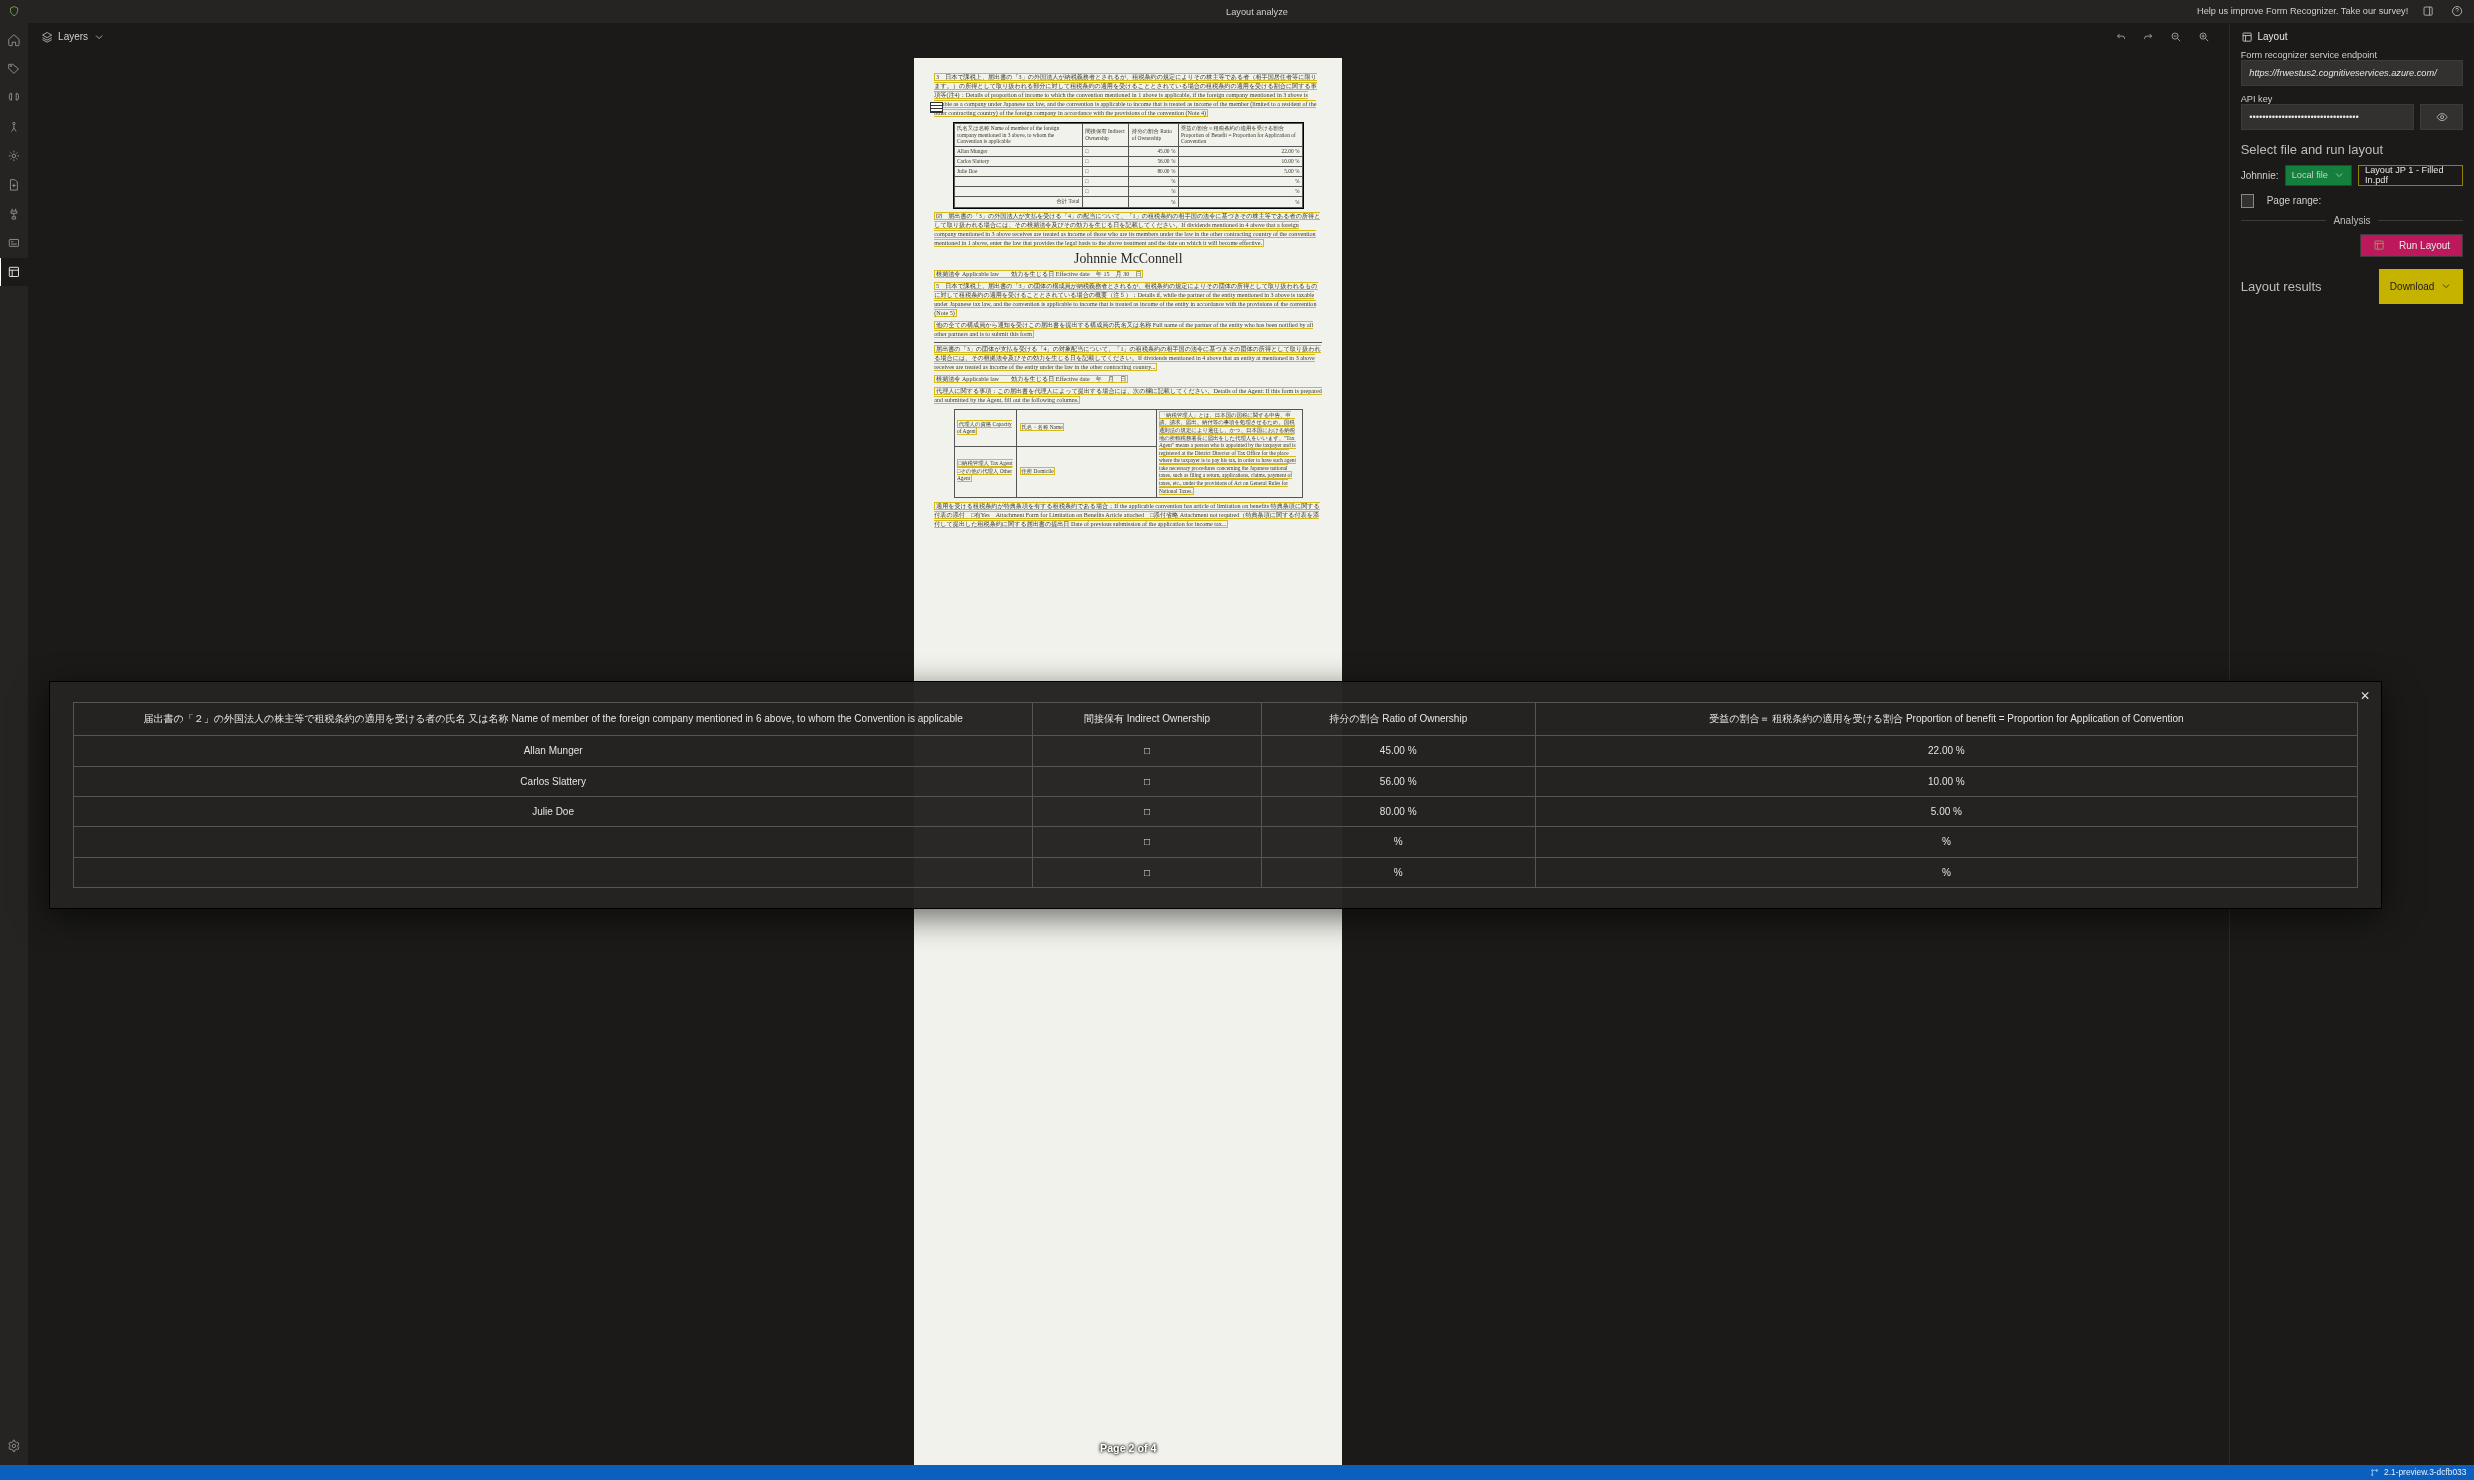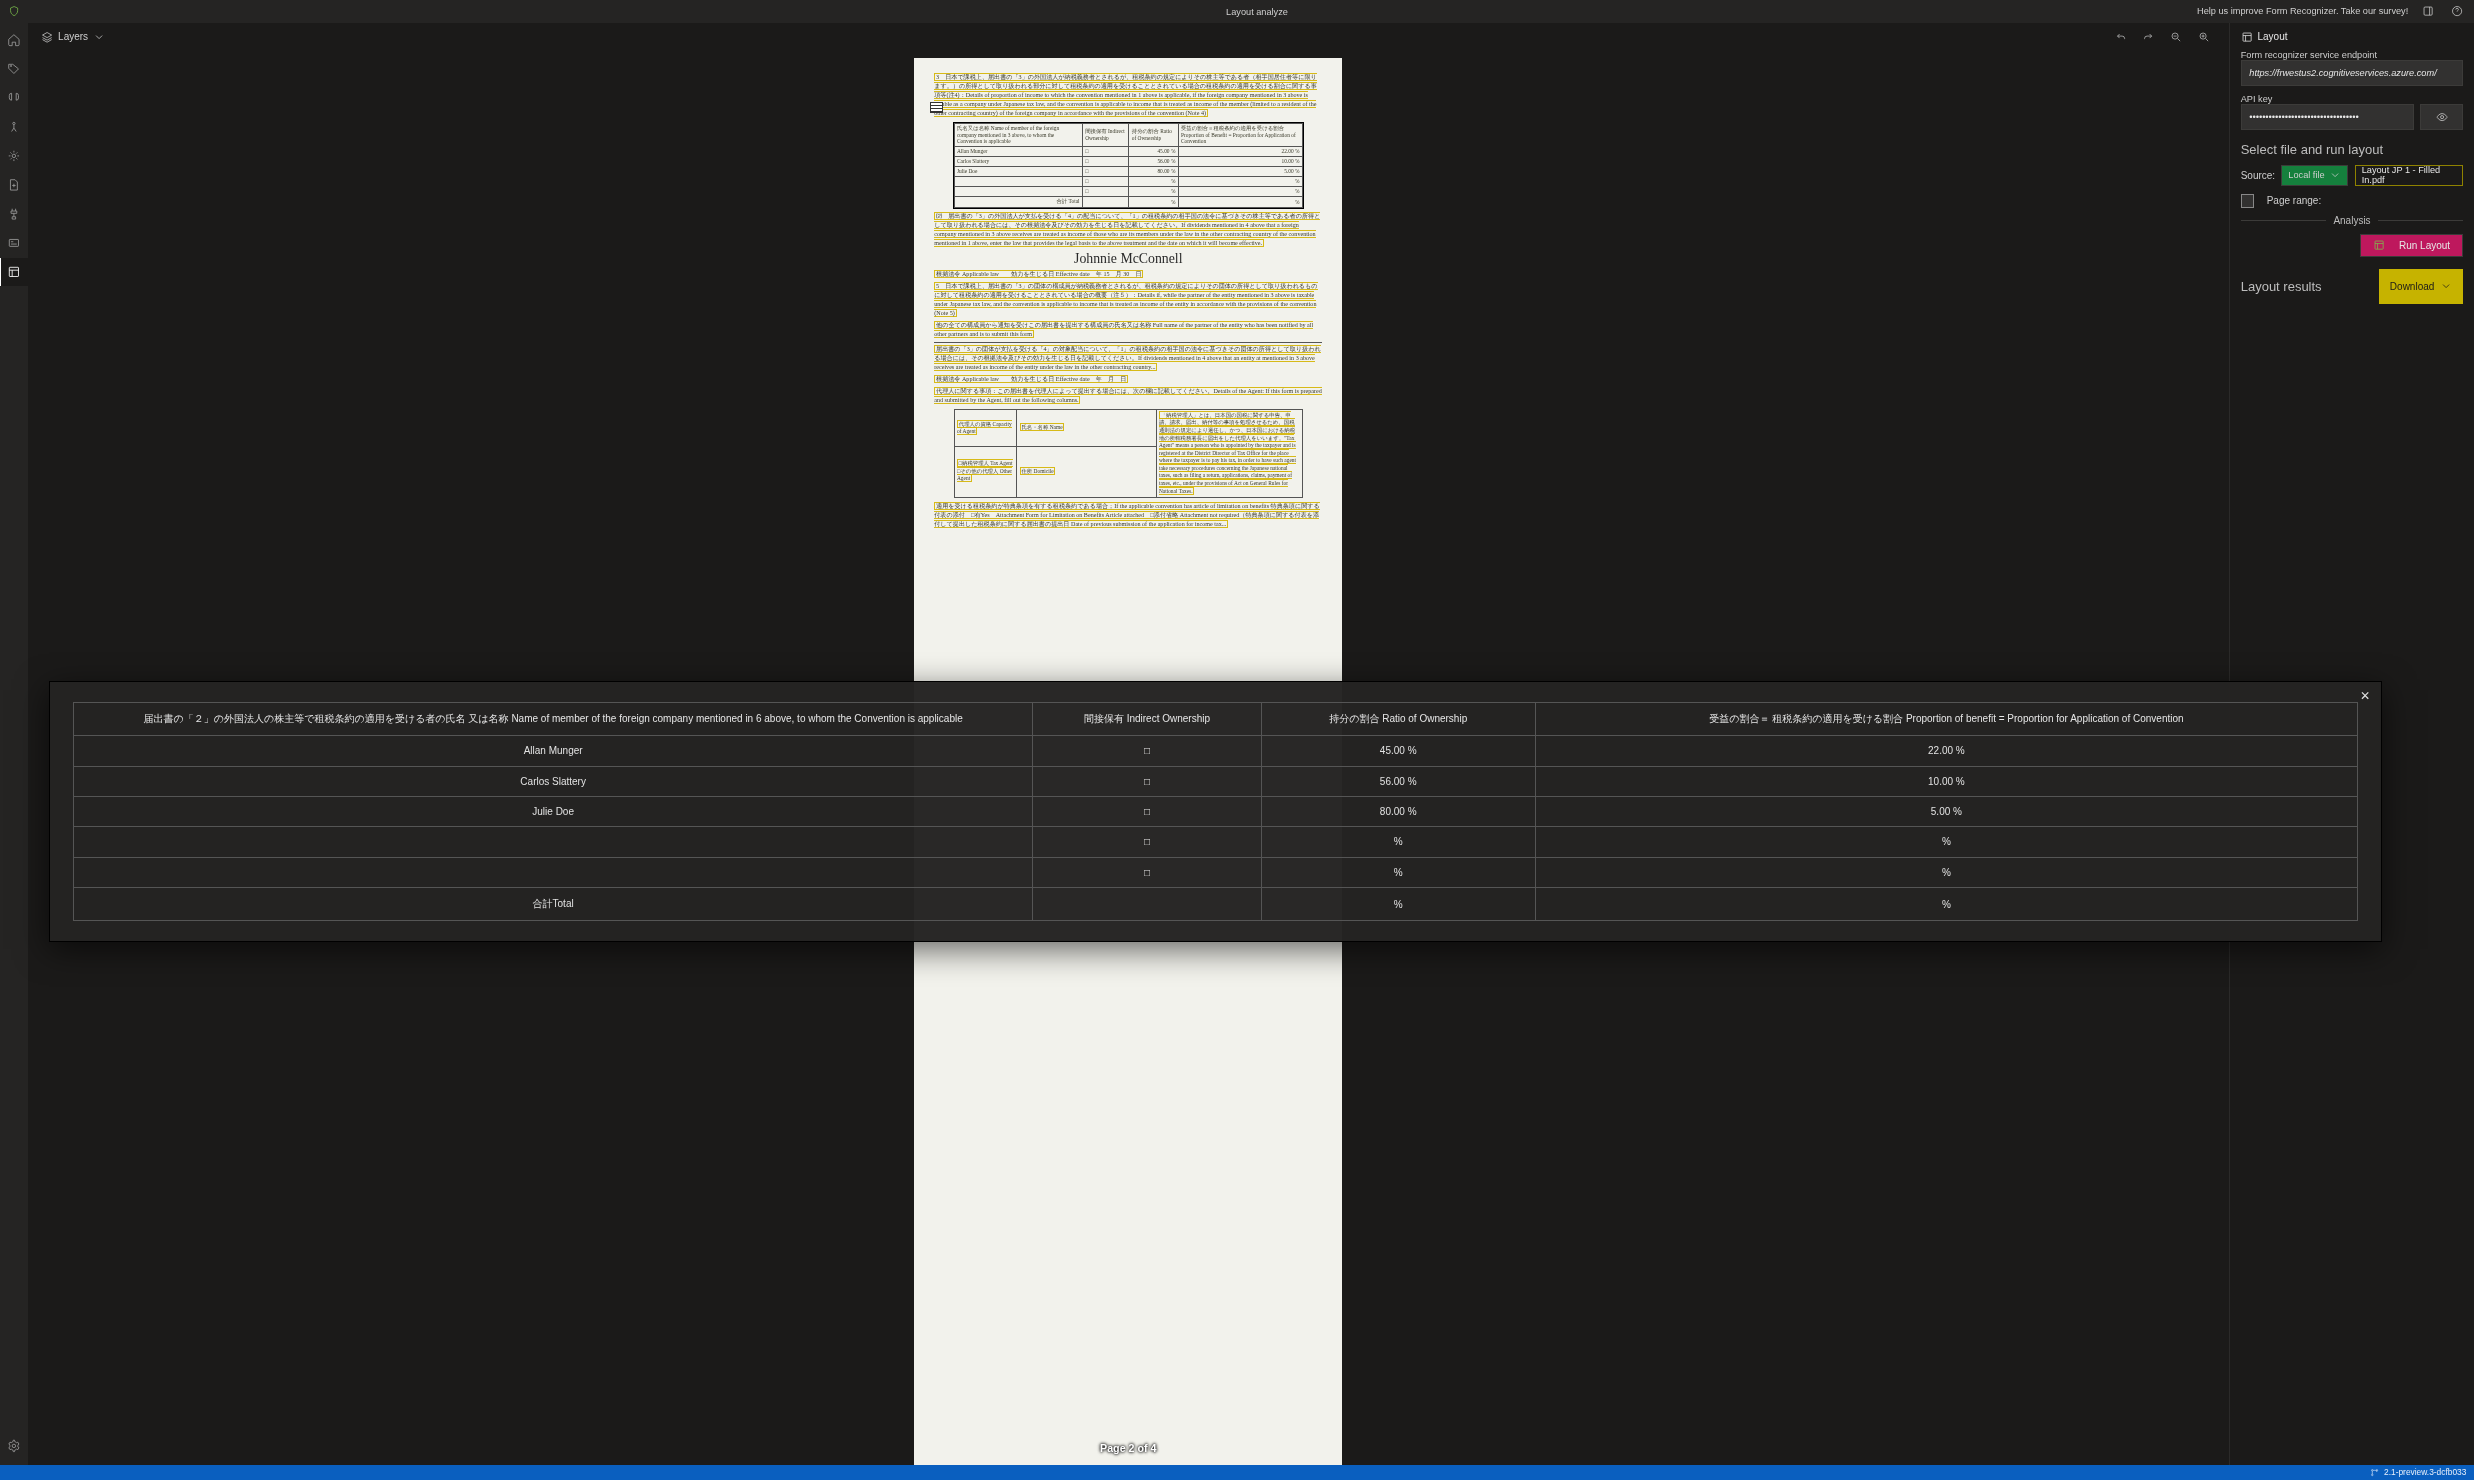--- a/index.html
+++ b/index.html
@@ -299,21 +299,21 @@
         <div class="eye-btn">
           <svg viewBox="0 0 24 24">
               <path d="M2 12s4-7 10-7 10 7 10 7-4 7-10 7S2 12 2 12z"></path>
               <circle cx="12" cy="12" r="3"></circle>
             </svg>
         </div>
       </div>
     </div>
     <div class="section-h">Select file and run layout</div>
     <div class="rp-row">
-      <span>Source:</span>
+      <span>Johnnie:</span>
       <div class="select-box">
         <span>Local file</span>
         <svg viewBox="0 0 24 24">
             <path d="M6 9l6 6 6-6"></path>
           </svg>
       </div>
       <div class="file-box">
         <span>Layout JP 1 - Filled In.pdf</span>
       </div>
     </div>
@@ -379,26 +379,20 @@
           <td>□</td>
           <td>%</td>
           <td>%</td>
         </tr>
         <tr>
           <td></td>
           <td>□</td>
           <td>%</td>
           <td>%</td>
         </tr>
-        <tr>
-          <td>合計Total</td>
-          <td></td>
-          <td>%</td>
-          <td>%</td>
-        </tr>
       </tbody>
     </table>
   </div>
 
 </div>
 
 <div class="statusbar">
   <svg viewBox="0 0 24 24" style="width:9.2px;height:9.2px;stroke:#e8f0fb">
       <circle cx="6" cy="6" r="2"></circle>
       <circle cx="6" cy="18" r="2"></circle>

